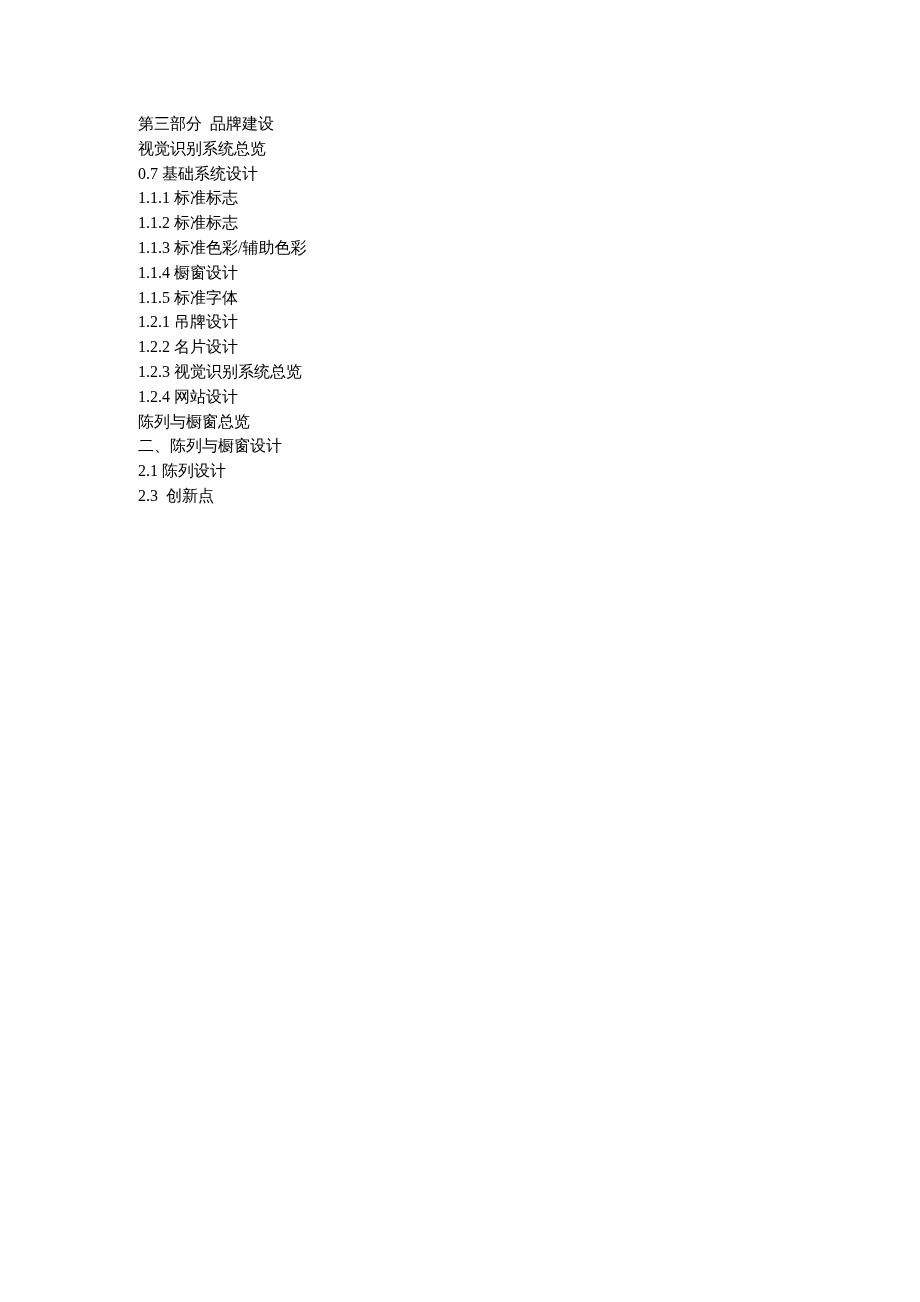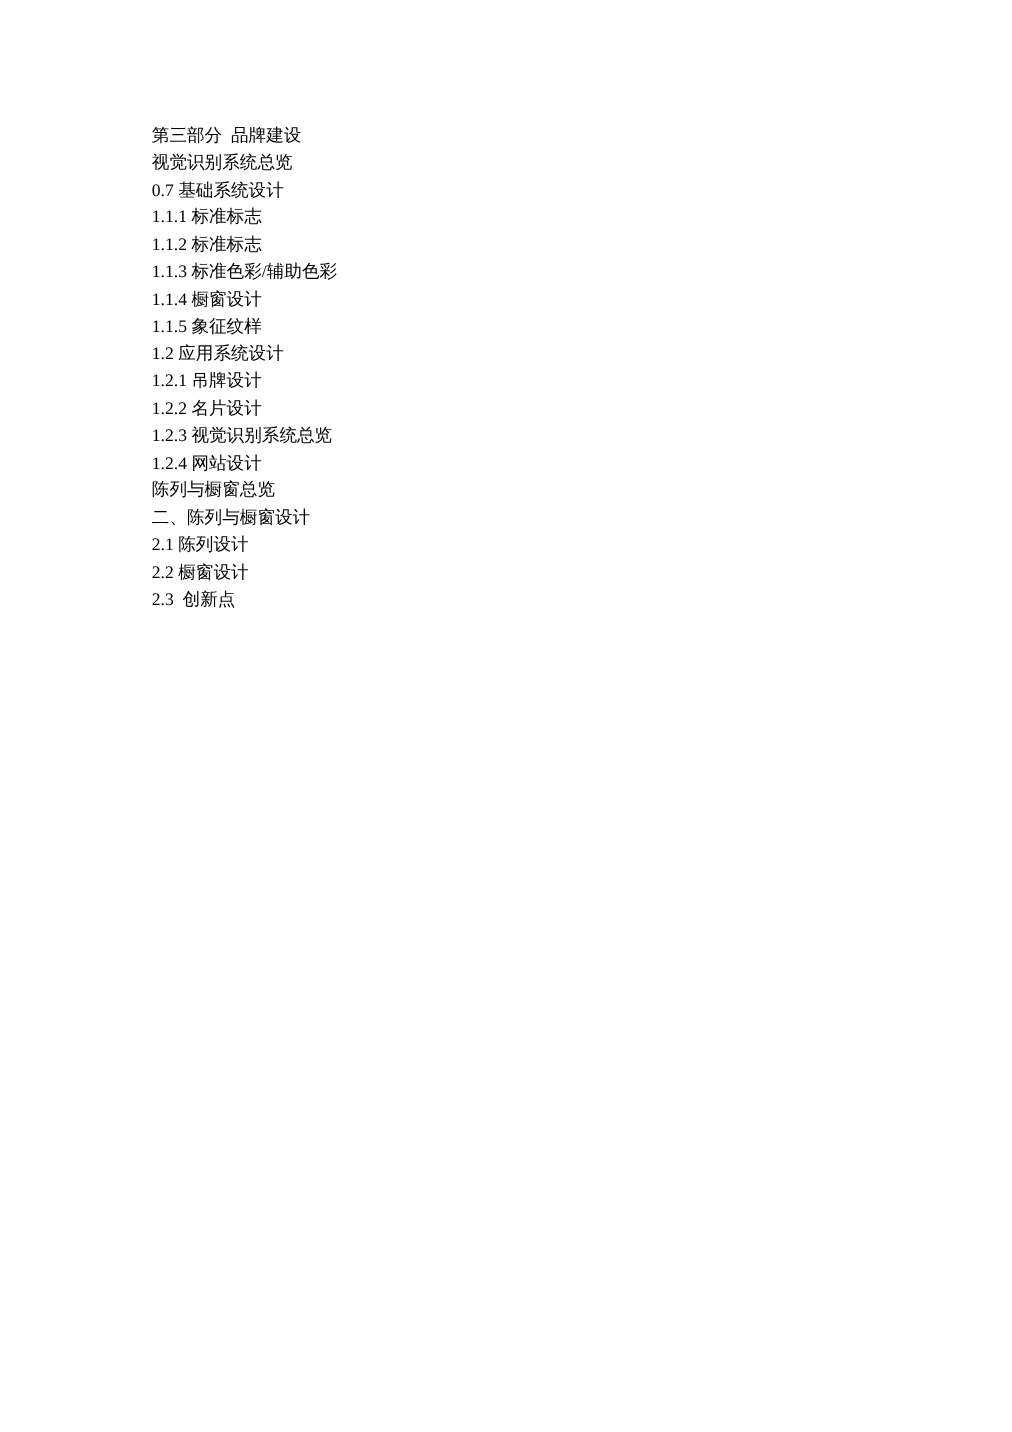--- a/index.html
+++ b/index.html
@@ -27,24 +27,22 @@
 <body>
 
 <div>
   <span class="line">第三部分  品牌建设</span>
   <span class="line">视觉识别系统总览</span>
   <span class="line">0.7 基础系统设计</span>
   <span class="line">1.1.1 标准标志</span>
   <span class="line">1.1.2 标准标志</span>
   <span class="line">1.1.3 标准色彩/辅助色彩</span>
   <span class="line">1.1.4 橱窗设计</span>
-  <span class="line">1.1.5 象征纹样</span>
-  <span class="line">1.2 应用系统设计</span>
+  <span class="line">1.1.5 标准字体</span>
   <span class="line">1.2.1 吊牌设计</span>
   <span class="line">1.2.2 名片设计</span>
   <span class="line">1.2.3 视觉识别系统总览</span>
   <span class="line">1.2.4 网站设计</span>
   <span class="line">陈列与橱窗总览</span>
   <span class="line">二、陈列与橱窗设计</span>
   <span class="line">2.1 陈列设计</span>
-  <span class="line">2.2 橱窗设计</span>
   <span class="line">2.3  创新点</span>
 </div>
 
 </body></html>

